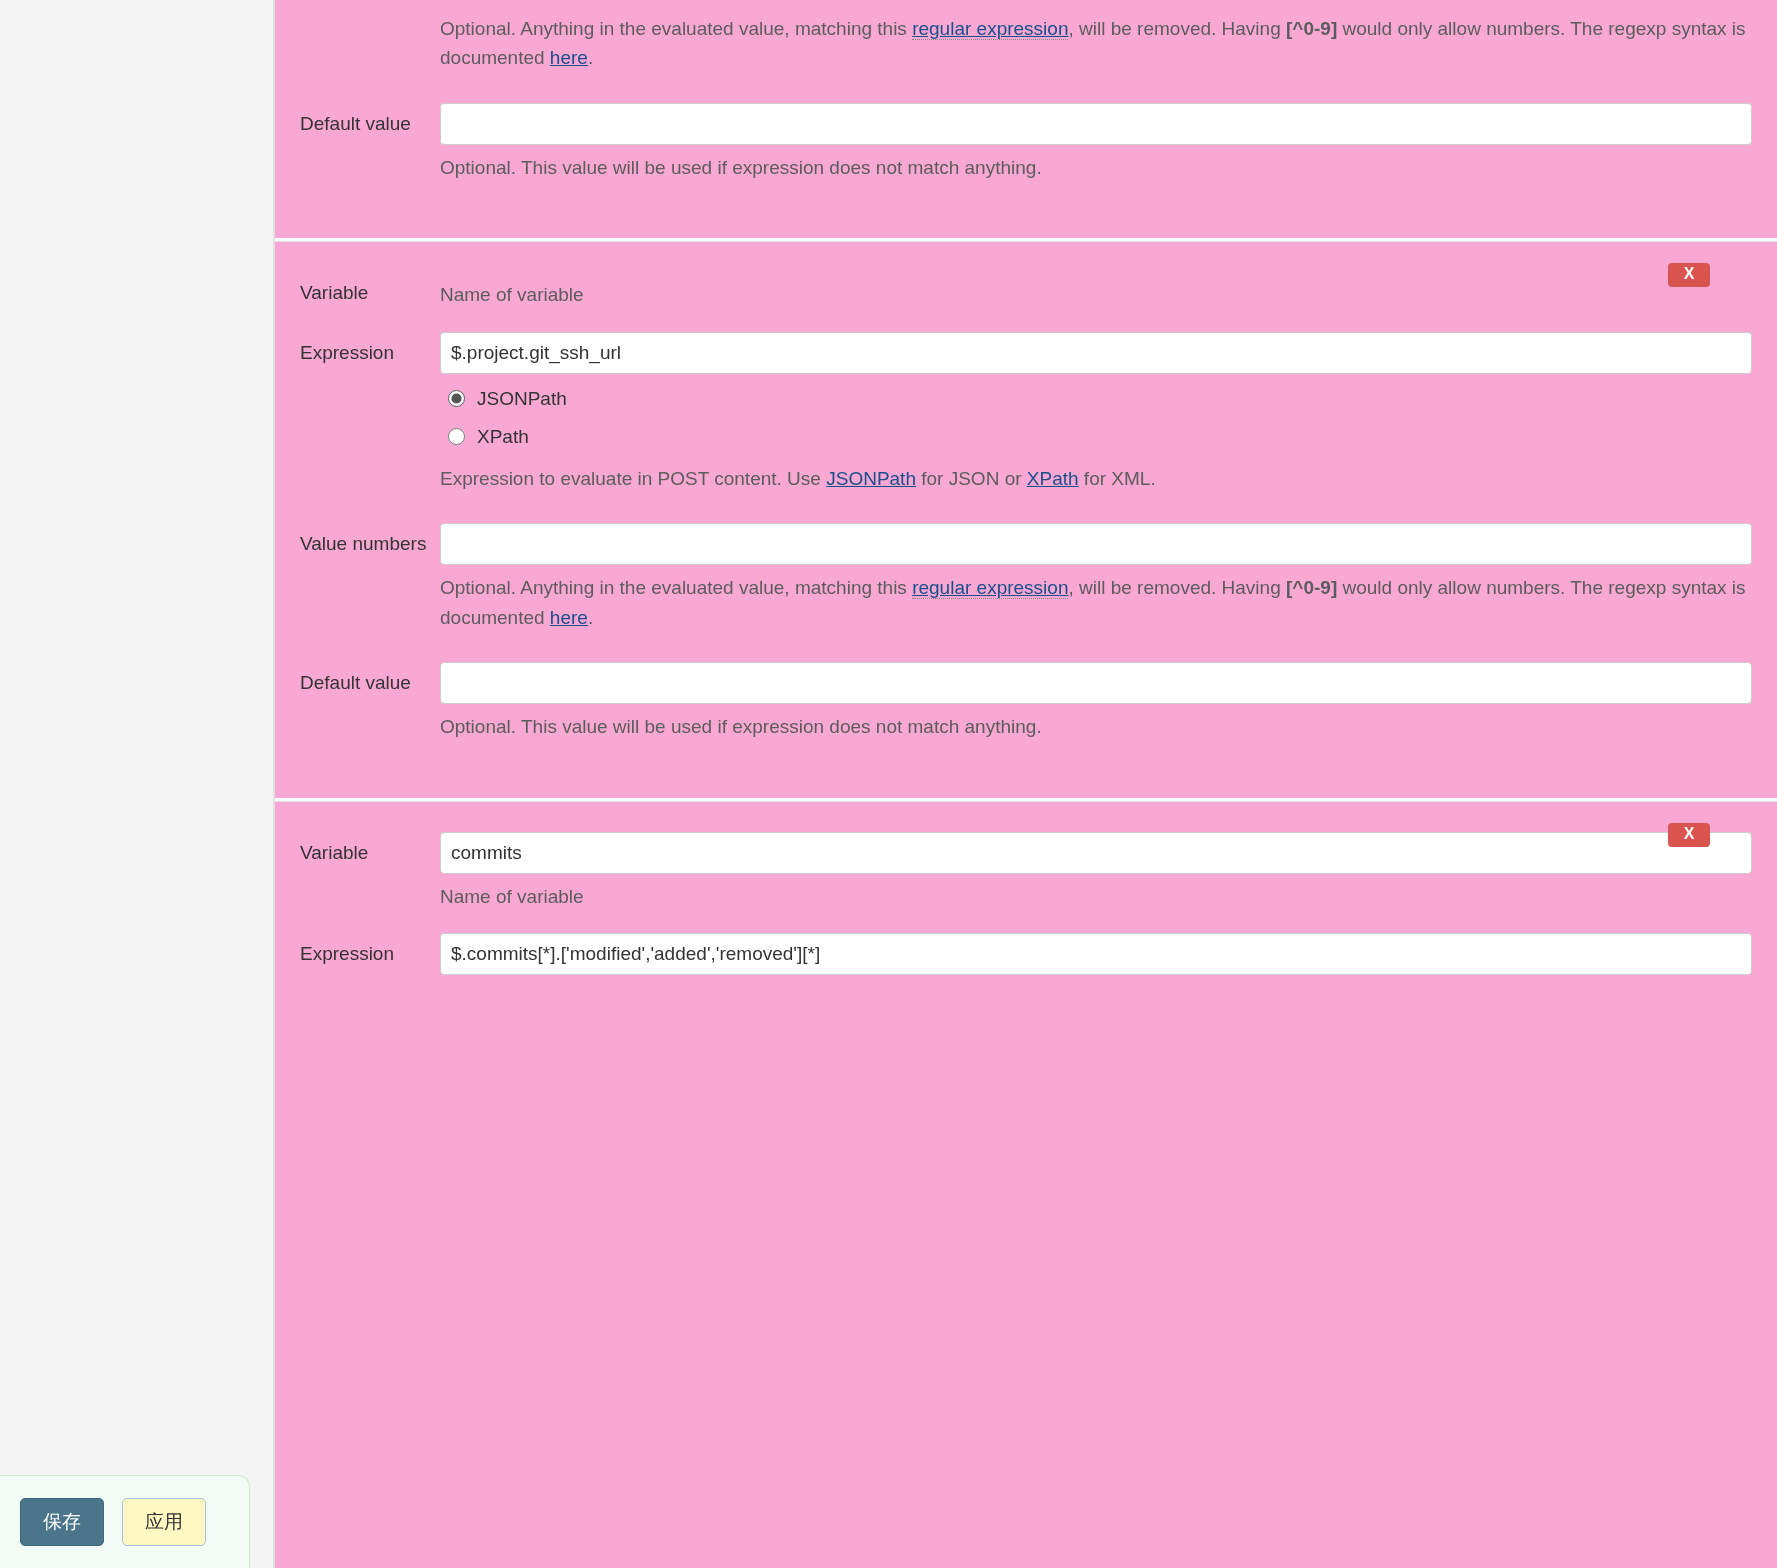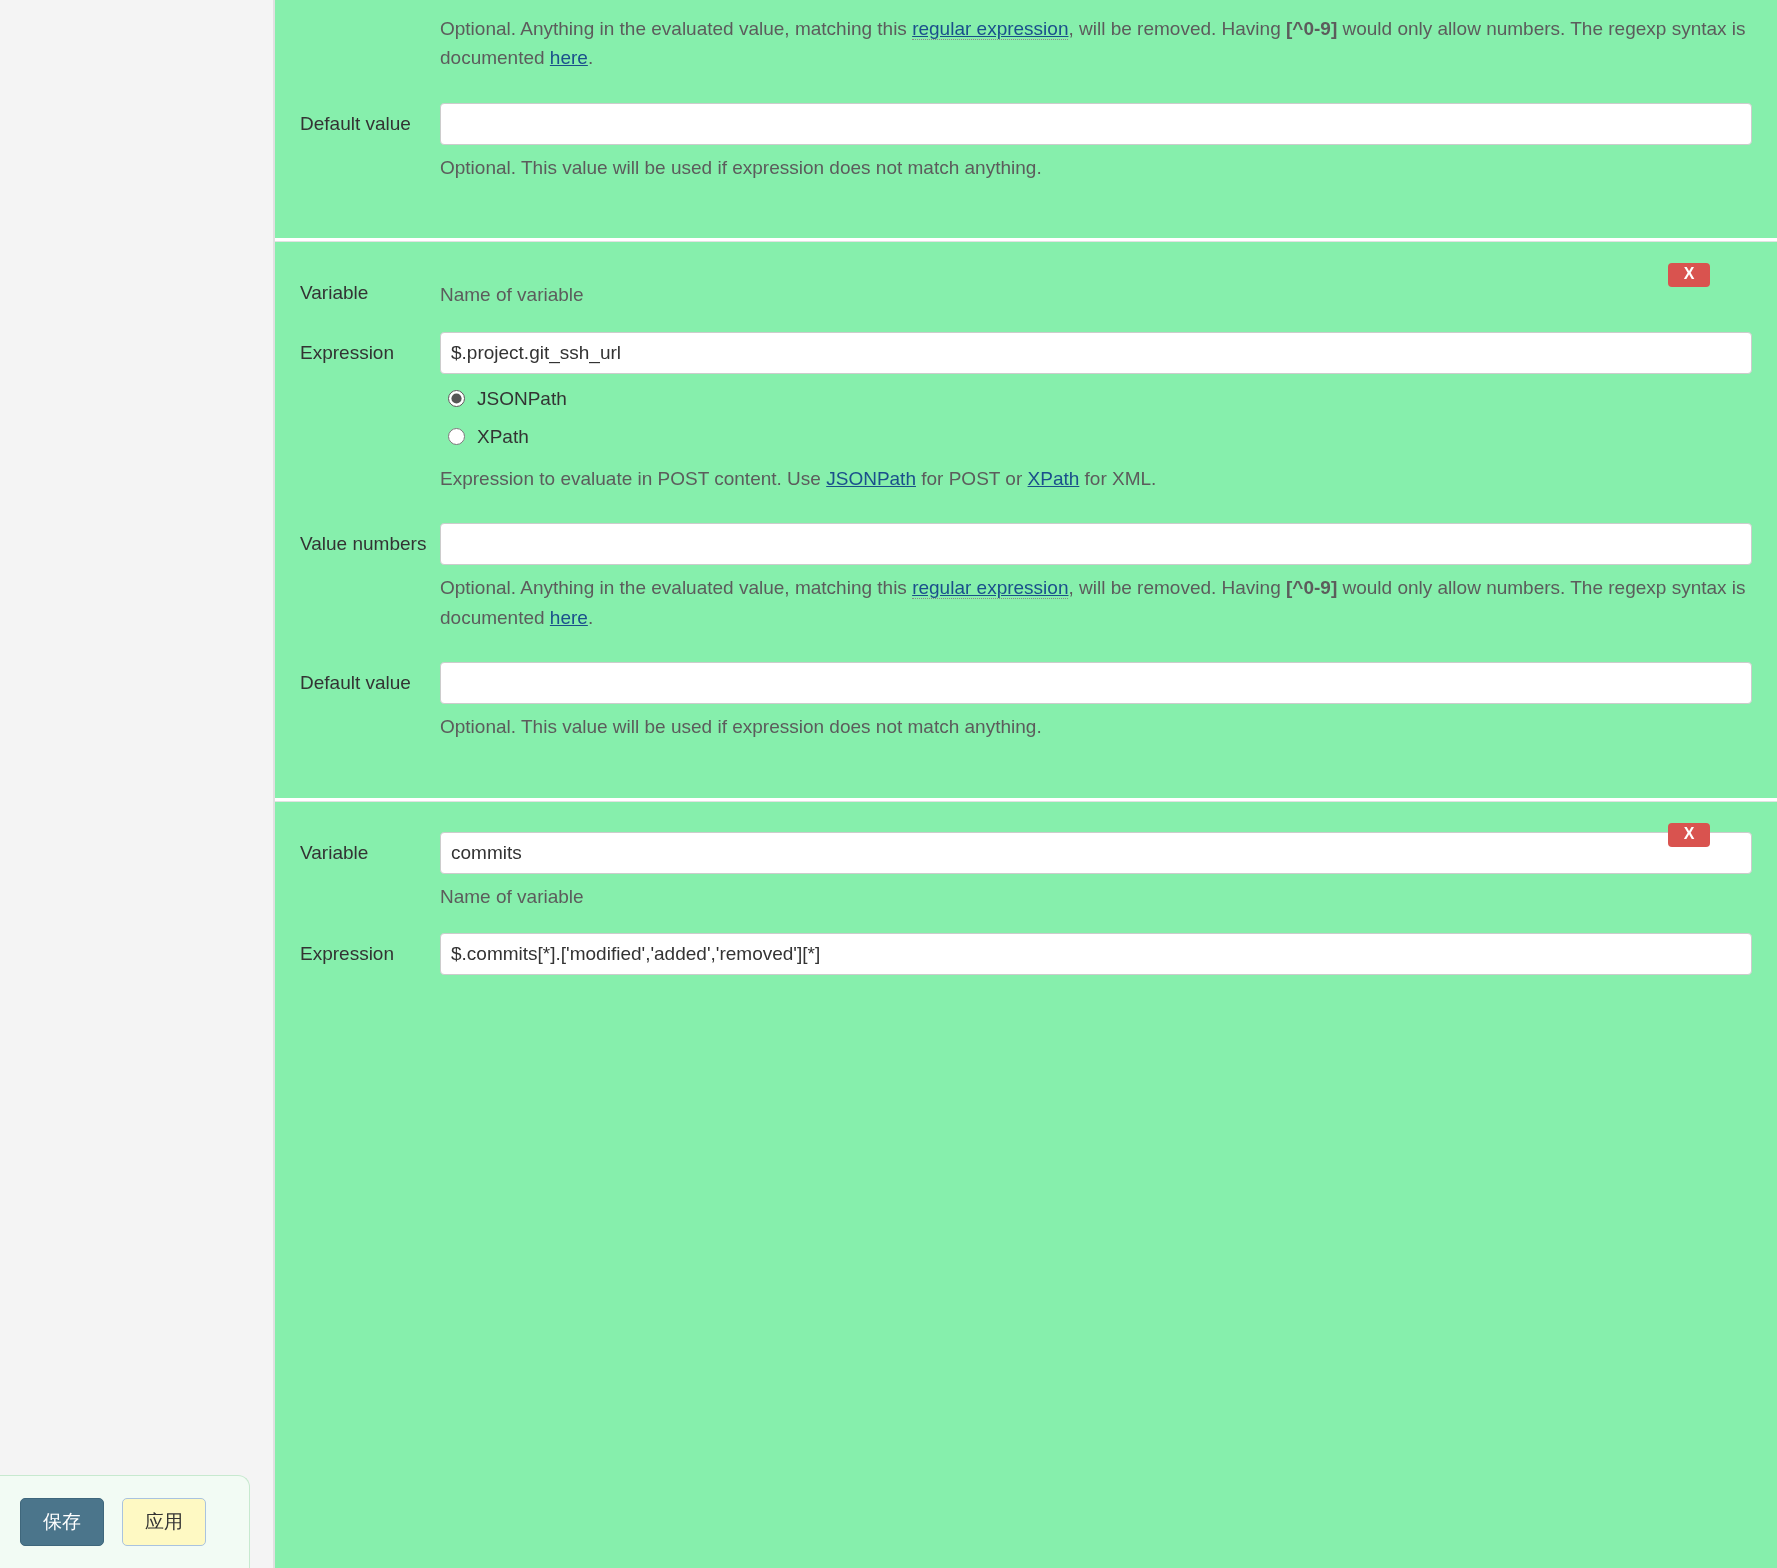--- a/index.html
+++ b/index.html
@@ -17,21 +17,21 @@
   }
   .sidebar {
     width: 275px;
     flex: 0 0 275px;
     background: #f4f4f4;
     border-right: 2px solid #e0e0e0;
     position: relative;
   }
   .content {
     flex: 1;
-    background: #86efac;
+    background: #f9a8d4;
     padding: 0 25px 20px 25px;
     overflow-y: hidden;
   }
   .field-row {
     display: flex;
     align-items: flex-start;
     padding: 6px 0;
   }
   .field-label {
     width: 140px;
@@ -195,21 +195,21 @@
             <label class="radio-row">
               <input type="radio" name="et1" checked="" style="">
               <span>JSONPath</span>
             </label>
             <label class="radio-row">
               <input type="radio" name="et1" style="">
               <span>XPath</span>
             </label>
           </div>
           <div class="help-text">
-            <span>Expression to evaluate in POST content. Use </span><a class="link-underline">JSONPath</a><span> for POST or </span><a class="link-underline">XPath</a><span> for XML.</span>
+            <span>Expression to evaluate in POST content. Use </span><a class="link-underline">JSONPath</a><span> for JSON or </span><a class="link-underline">XPath</a><span> for XML.</span>
           </div>
         </div>
       </div>
 
       <div class="field-row" style="margin-top:18px;">
         <div class="field-label">Value numbers</div>
         <div class="field-body">
           <input type="text" class="text-input" value="" style="">
           <div class="help-text">
             <span>Optional. Anything in the evaluated value, matching this </span><a class="link-dotted">regular expression</a><span>, will be removed. Having </span><span class="bold">[^0-9]</span><span> would only allow numbers. The regexp syntax is documented </span><a class="link-underline">here</a><span>.</span>

